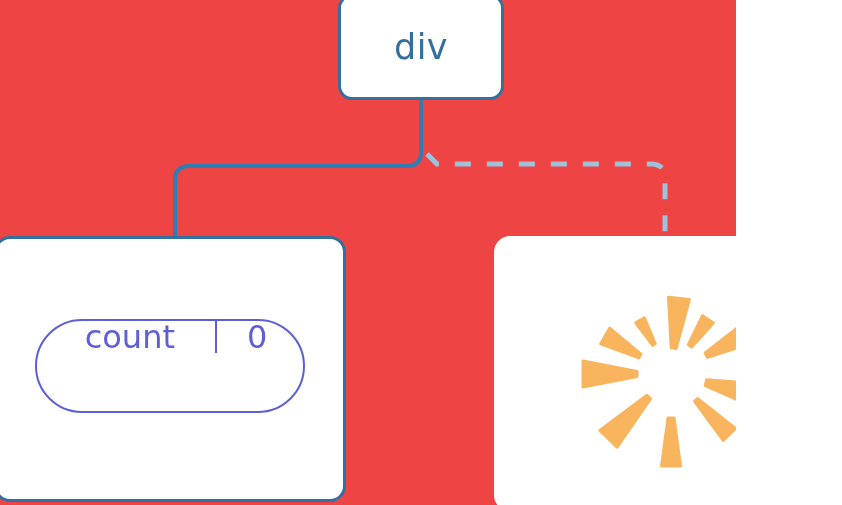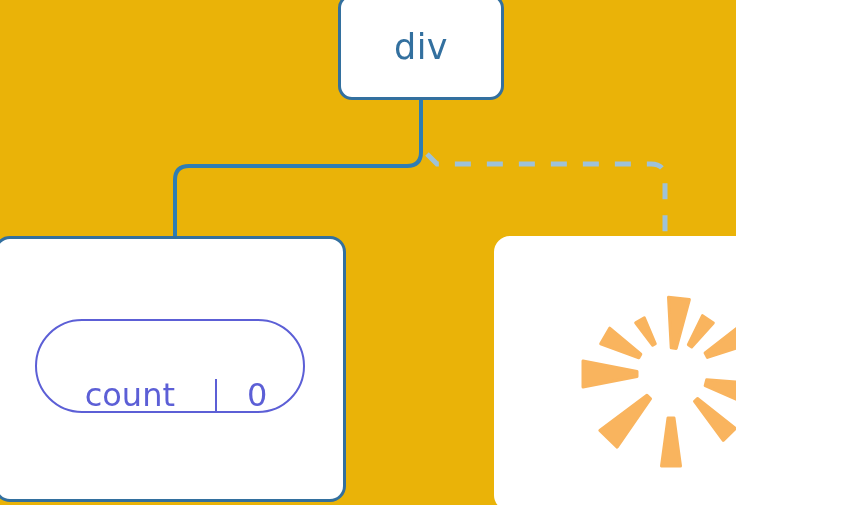--- a/index.html
+++ b/index.html
@@ -9,21 +9,21 @@
   body {
     width: 842px;
     height: 505px;
     overflow: hidden;
     font-family: "DejaVu Sans", sans-serif;
   }
   #stage {
     position: relative;
     width: 736px;
     height: 505px;
-    background: #eab308;
+    background: #ef4444;
     overflow: hidden;
   }
   #connectors {
     position: absolute;
     left: 0;
     top: 0;
     width: 842px;
     height: 505px;
     pointer-events: none;
   }
@@ -70,21 +70,21 @@
     font-size: 35px;
     color: #33709f;
     line-height: 1;
     letter-spacing: 0.3px;
   }
 
   
   .state-pill {
     margin-top: 36px;
     display: flex;
-    align-items: flex-end;
+    align-items: flex-start;
     border: 2px solid #5c5fd6;
     border-radius: 100px;
     height: 90px;
     background: #ffffff;
     overflow: hidden;
   }
   .state-pill .pill-key,
   .state-pill .pill-val {
     display: flex;
     align-items: center;

